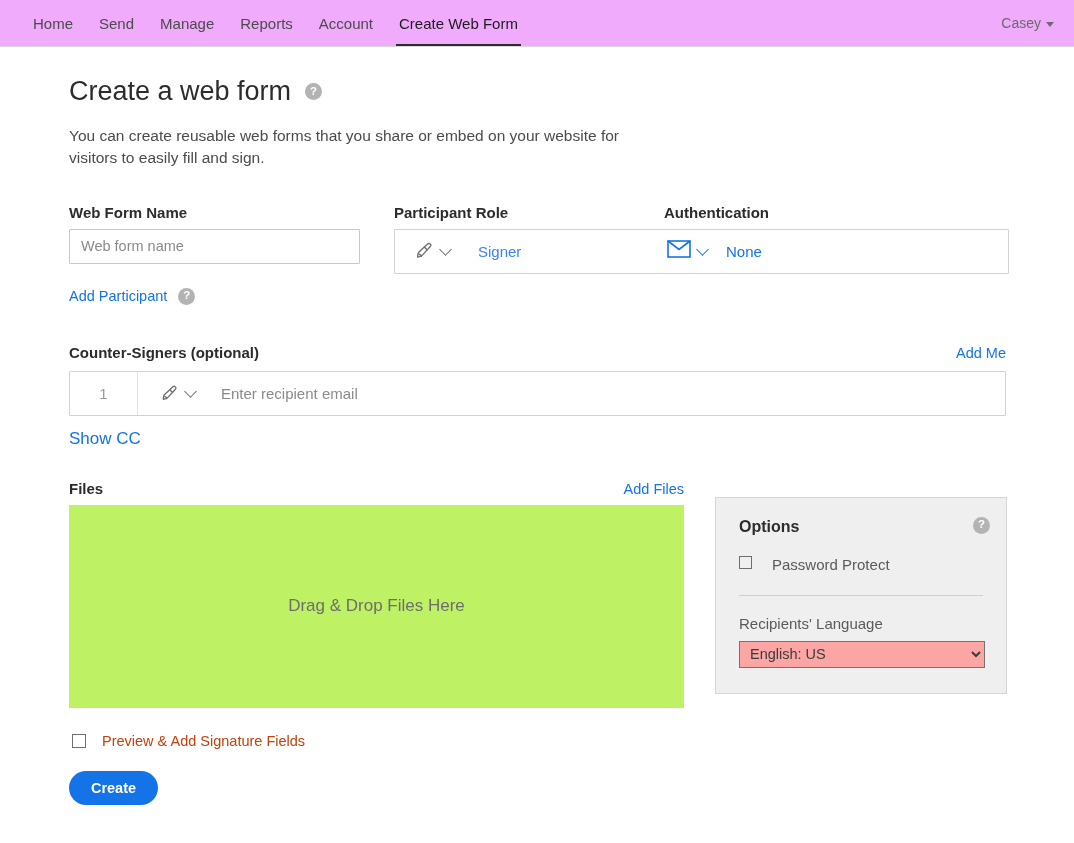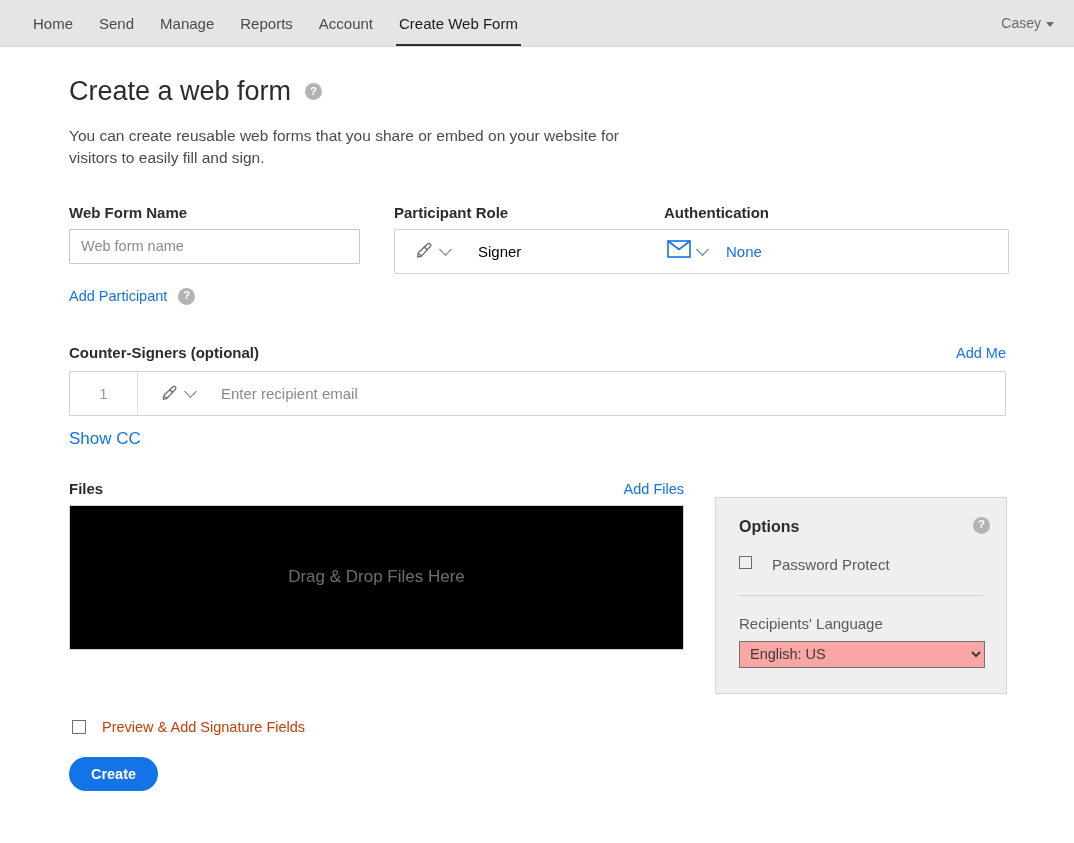--- a/index.html
+++ b/index.html
@@ -13,21 +13,21 @@
     background: #ffffff;
     font-family: "Liberation Sans", sans-serif;
     color: #2c2c2c;
     overflow: hidden;
     position: relative;
   }
 
   
   .topnav {
     height: 47px;
-    background: #e5e5e5;
+    background: #f0abfc;
     border-bottom: 1px solid #d8d8d8;
     display: flex;
     align-items: stretch;
     padding-left: 20px;
     padding-right: 16px;
     position: relative;
   }
   .nav-items {
     display: flex;
     align-items: stretch;
@@ -169,21 +169,21 @@
     width: 9px; height: 9px;
     border-right: 1.6px solid #6e6e6e;
     border-bottom: 1.6px solid #6e6e6e;
     transform: rotate(45deg);
     margin-left: 7px;
     margin-top: -4px;
   }
   .chev.blue { border-color: #1473e6; }
   .role-text {
     font-size: 15px;
-    color: #000000;
+    color: #3b82f6;
     margin-left: 28px;
   }
   .pb-auth {
     display: flex;
     align-items: center;
     padding-left: 2px;
   }
   .link {
     color: #1473e6;
     font-size: 14.5px;
@@ -262,23 +262,23 @@
     display: flex;
     align-items: baseline;
     width: 615px;
   }
   .files-head .fld-label { flex: 1; }
   .files-head .link { font-size: 14.5px; }
 
   .dropzone {
     margin-top: 8px;
     width: 615px;
-    height: 145px;
+    height: 203px;
     border: 1px solid #d2d2d2;
-    background: #000000;
+    background: #bef264;
     display: flex;
     align-items: center;
     justify-content: center;
     font-size: 17px;
     color: #6e6e6e;
     cursor: pointer;
   }
 
   .options-panel {
     width: 292px;

